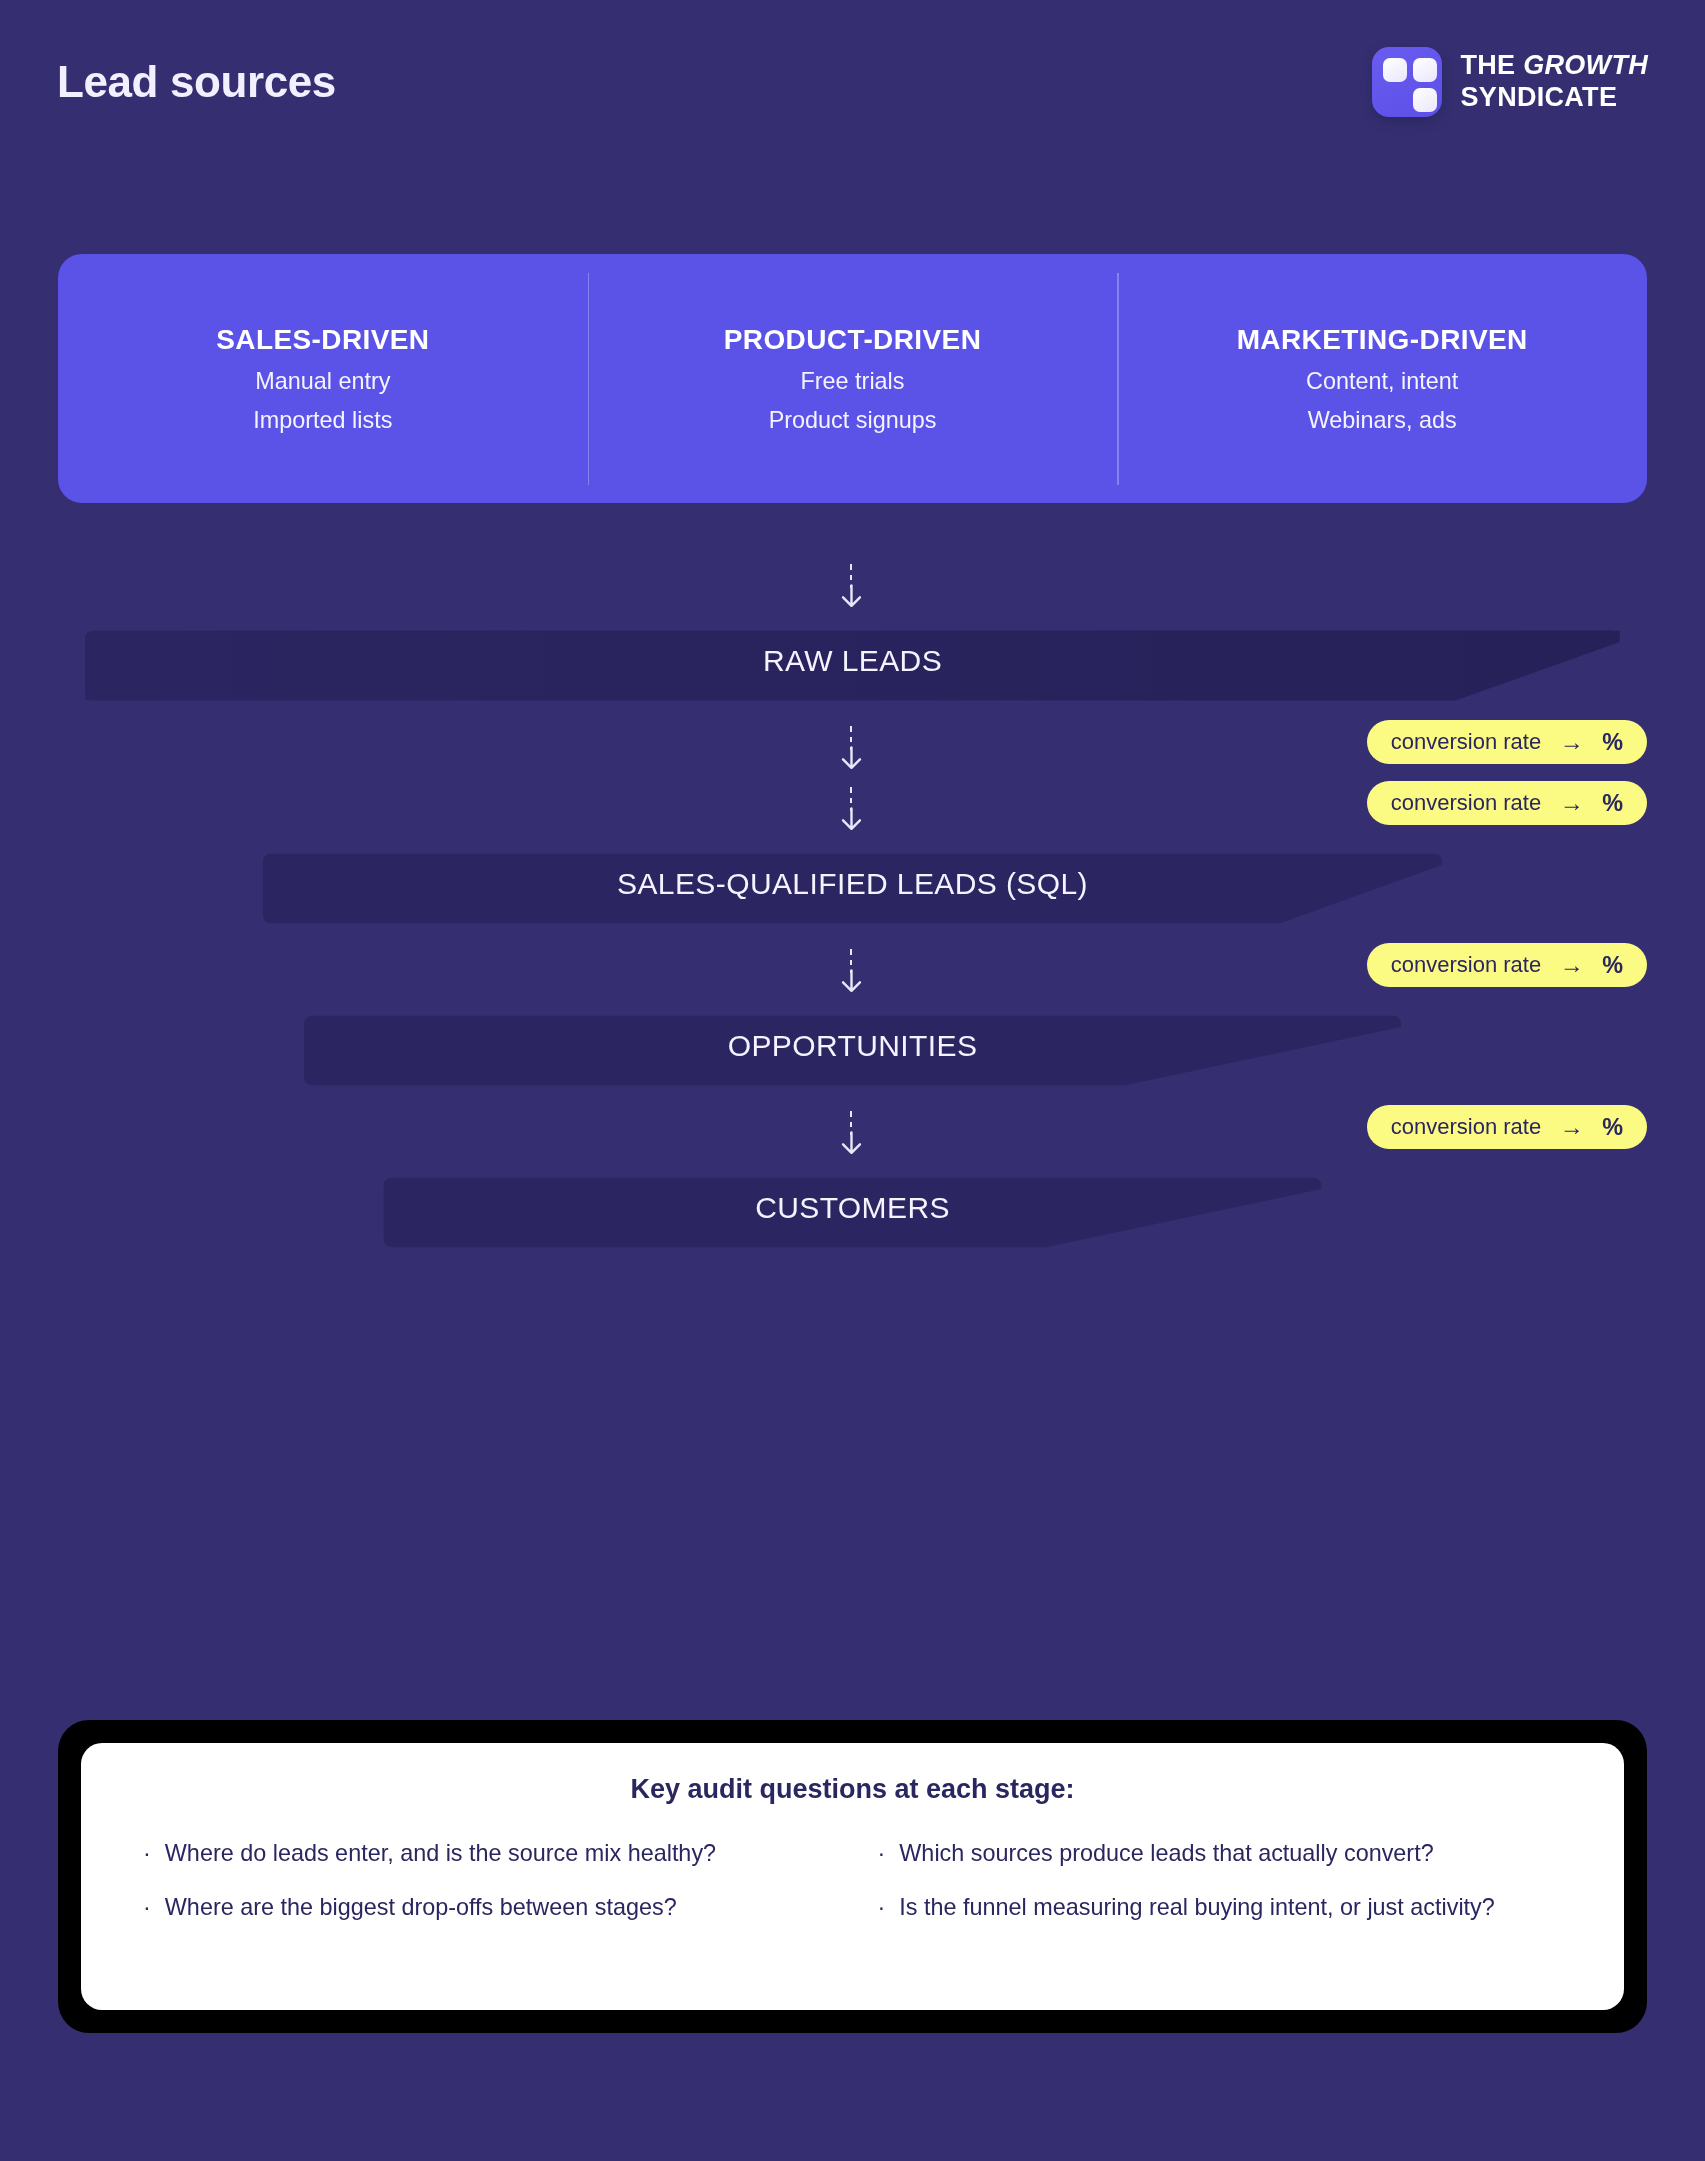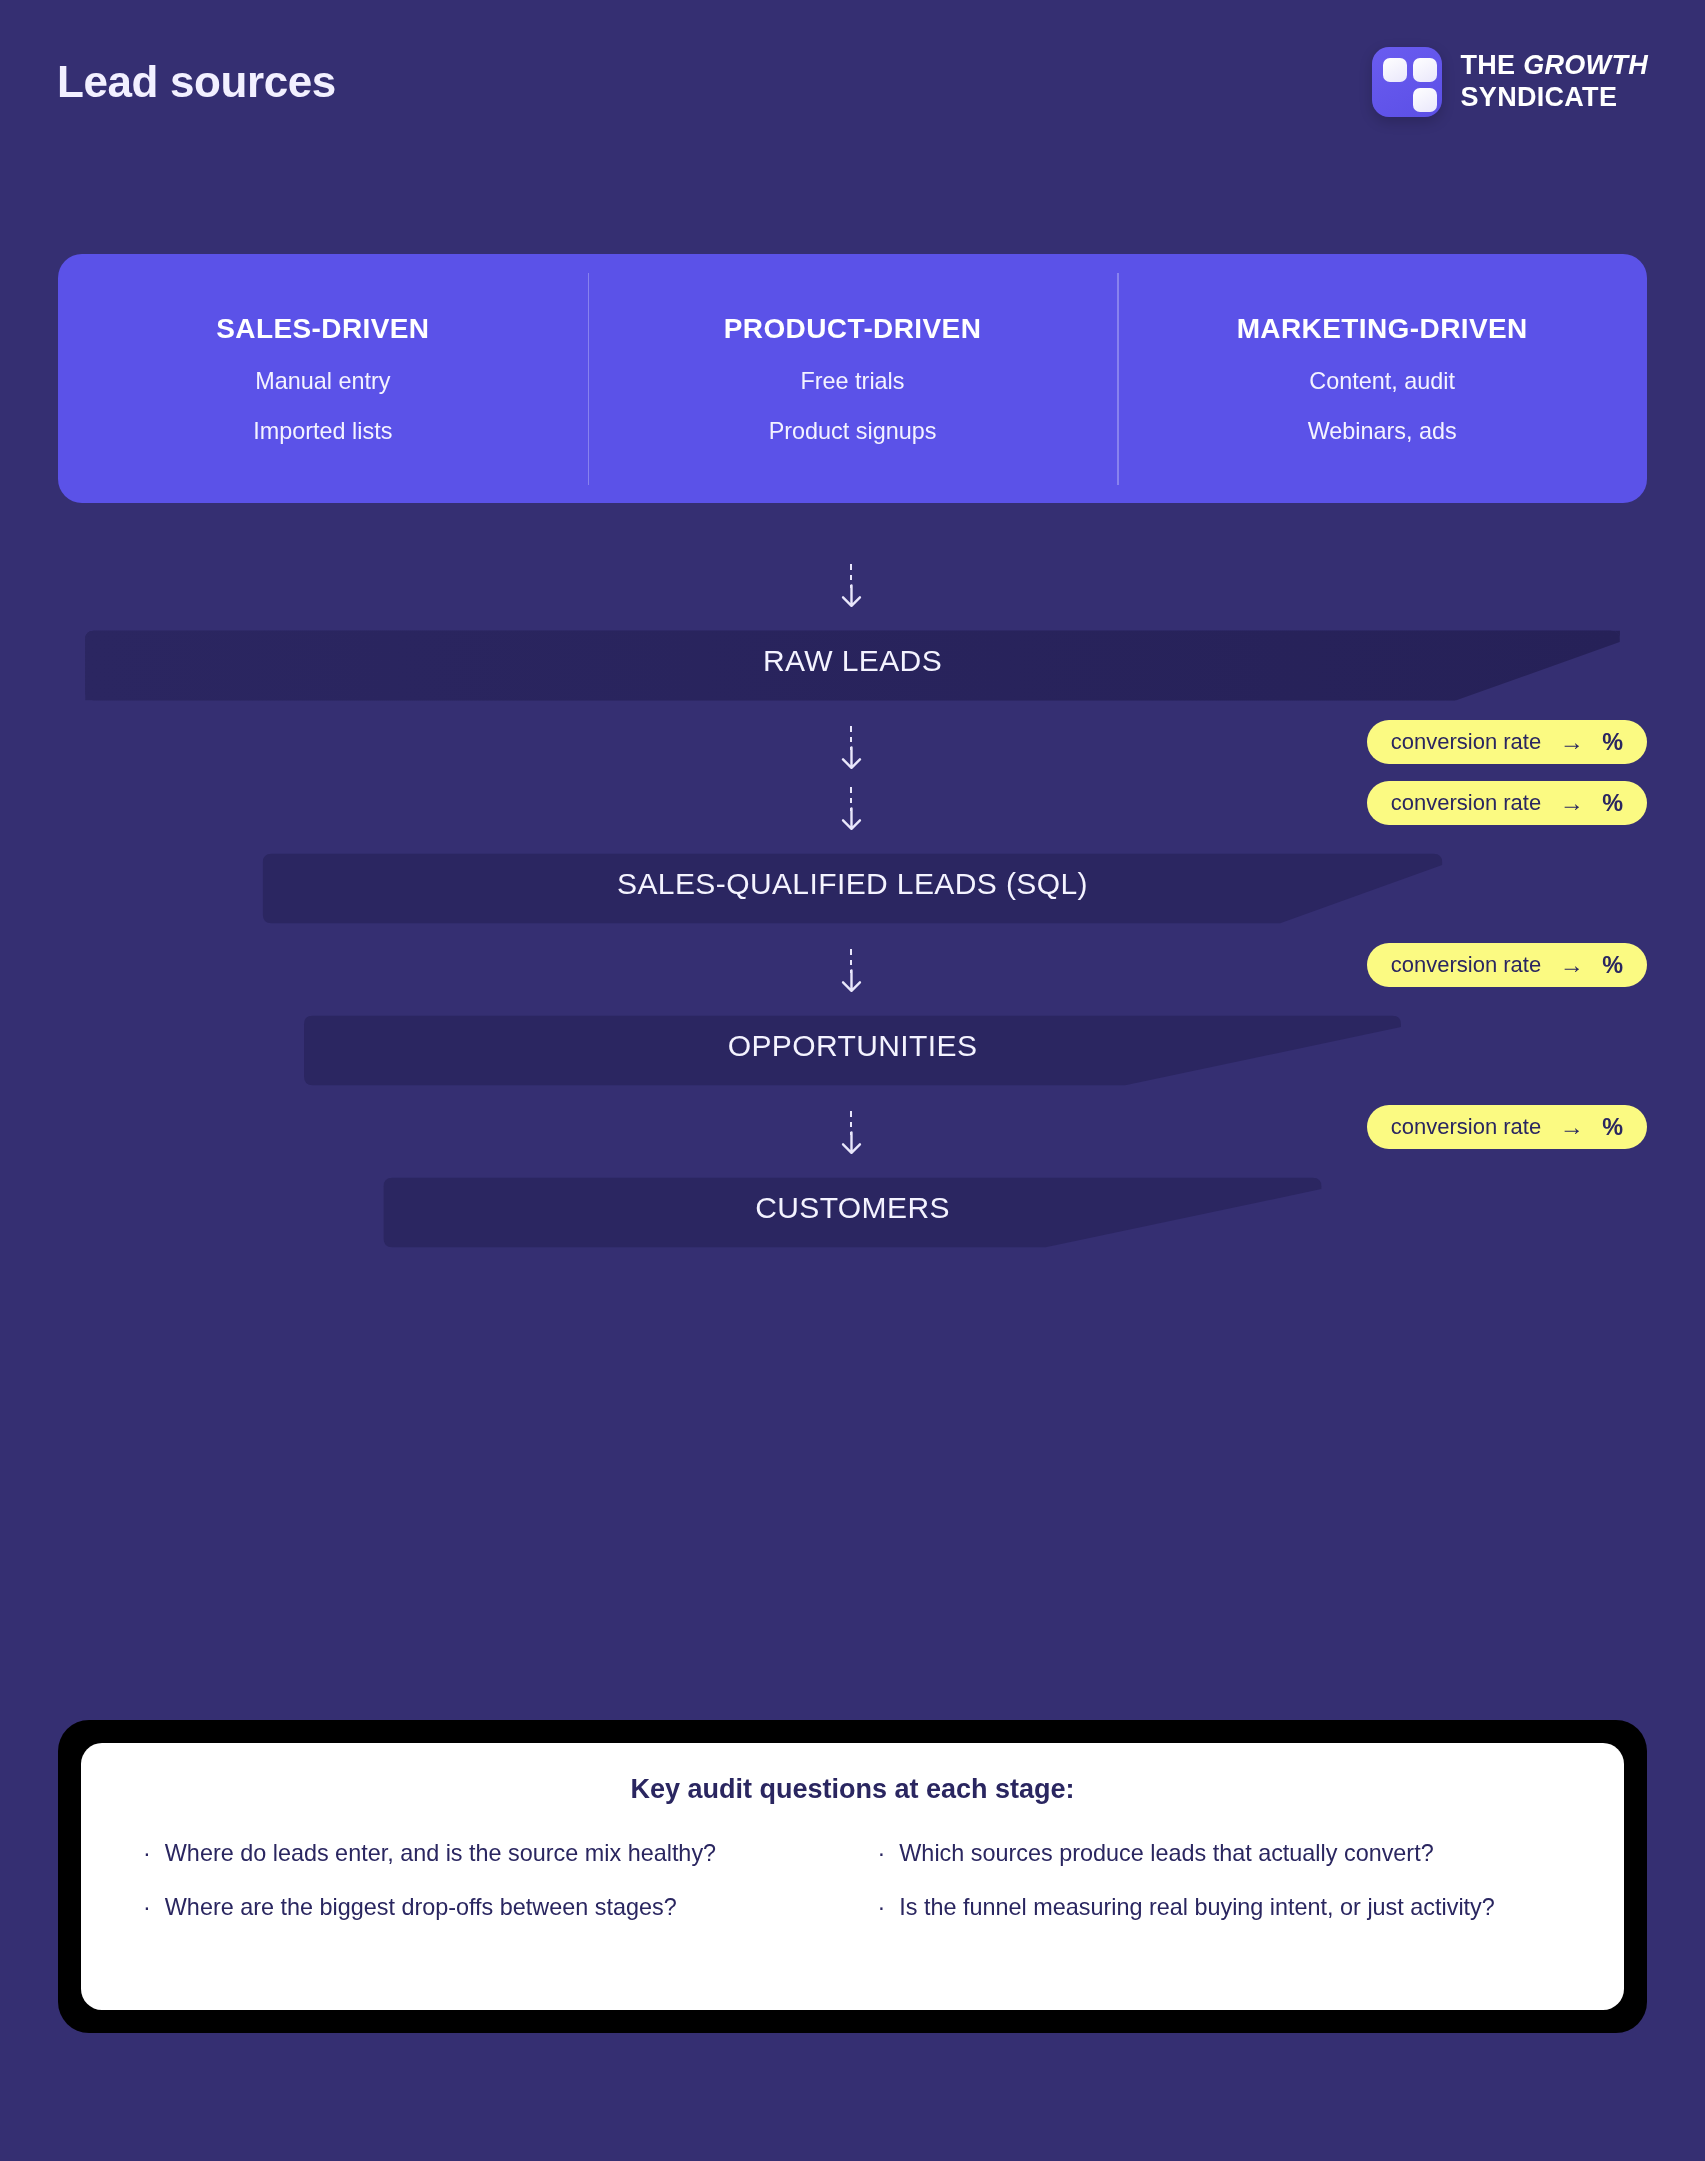--- a/index.html
+++ b/index.html
@@ -45,21 +45,21 @@
 
   
   .sources-card {
     position:absolute; left:58px; top:254px;
     width:1589px; height:249px;
     background:#5b52e8; border-radius:24px;
     display:flex;
   }
   .source-col {
     flex:1 1 0; display:flex; flex-direction:column;
-    align-items:center; justify-content:center; gap:23px;
+    align-items:center; justify-content:center; gap:12px;
     position:relative;
   }
   .source-col + .source-col::before {
     content:""; position:absolute; left:0; top:18.5px; bottom:18.5px;
     width:1.4px; background:rgba(255,255,255,.28);
   }
   .source-title {
     font-size:28px; font-weight:700; letter-spacing:0.4px;
     text-transform:uppercase; color:#ffffff;
   }
@@ -154,21 +154,21 @@
     <div class="source-line">Manual entry</div>
     <div class="source-line">Imported lists</div>
   </div>
   <div class="source-col">
     <div class="source-title">PRODUCT-DRIVEN</div>
     <div class="source-line">Free trials</div>
     <div class="source-line">Product signups</div>
   </div>
   <div class="source-col">
     <div class="source-title">MARKETING-DRIVEN</div>
-    <div class="source-line">Content, audit</div>
+    <div class="source-line">Content, intent</div>
     <div class="source-line">Webinars, ads</div>
   </div>
 </div>
 
 <div class="funnel">
 
   <div class="connector">
     <div class="dash"></div>
     <div class="head">
       <svg viewBox="0 0 44 34">

